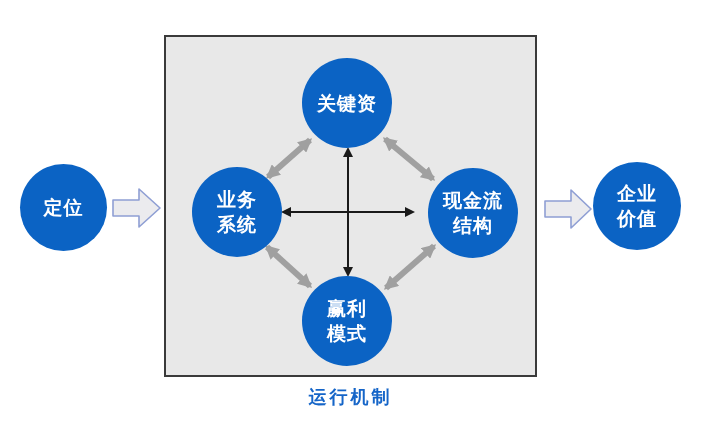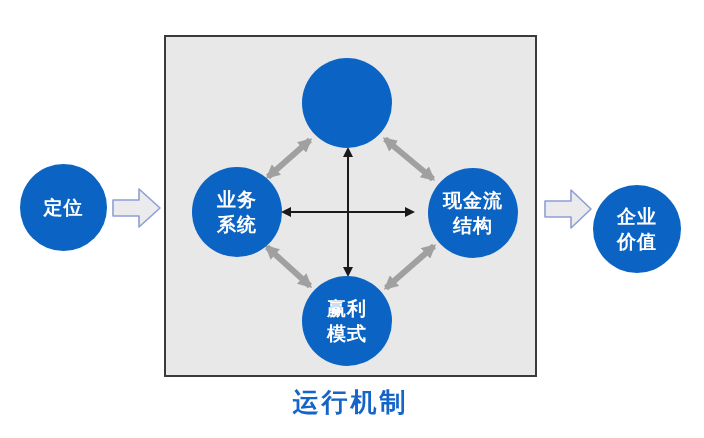--- a/index.html
+++ b/index.html
@@ -20,30 +20,30 @@
     display:flex;flex-direction:column;align-items:center;justify-content:center;
     font-weight:bold;text-align:center;z-index:3;
     letter-spacing:1px;
   }
   .node .ln{line-height:25px;font-size:19px;}
   .n-positioning{left:20px;top:164px;width:87px;height:87px;font-size:20px;}
   .n-key-resources{left:302px;top:58px;width:90px;height:90px;}
   .n-business-system{left:192px;top:167px;width:90px;height:90px;}
   .n-cash-flow{left:428px;top:168px;width:90px;height:90px;}
   .n-profit-model{left:302px;top:276px;width:90px;height:90px;}
-  .n-enterprise-value{left:593px;top:185px;width:88px;height:88px;}
+  .n-enterprise-value{left:593px;top:162px;width:88px;height:88px;}
   svg.overlay{position:absolute;left:0;top:0;z-index:2;pointer-events:none;}
   .gray-line{stroke:var(--diamond-arrow,#a0a0a0);stroke-width:6;}
   .gray-head{fill:var(--diamond-arrow,#a0a0a0);}
   .black-line{stroke:var(--cross-arrow,#1a1a1a);stroke-width:2;}
   .black-head{fill:var(--cross-arrow,#1a1a1a);}
   .flow-arrow{fill:var(--flow-arrow-fill,#ebebee);stroke:var(--flow-arrow-stroke,#8f9fd4);stroke-width:1.6;stroke-linejoin:round;}
   .caption{
     position:absolute;left:164px;top:385px;width:373px;text-align:center;
-    color:var(--caption-color,#1565c8);font-size:26px;font-weight:bold;letter-spacing:3px;
+    color:var(--caption-color,#1565c8);font-size:18px;font-weight:bold;letter-spacing:3px;
     z-index:3;
   }
 </style>
 </head>
 <body>
 
 <div class="canvas">
 
   <div class="box"></div>
 
@@ -67,20 +67,21 @@
 
     <polygon points="113,200 139,200 139,189 160,208 139,227 139,216 113,216" class="flow-arrow"></polygon>
     <polygon points="545,201 571,201 571,190 591,209 571,228 571,217 545,217" class="flow-arrow"></polygon>
   </svg>
 
   <div class="node n-positioning">
     <div class="ln">定位</div>
   </div>
 
   <div class="node n-key-resources">
+    <div class="ln">关键资</div>
   </div>
 
   <div class="node n-business-system">
     <div class="ln">业务</div>
     <div class="ln">系统</div>
   </div>
 
   <div class="node n-profit-model">
     <div class="ln">赢利</div>
     <div class="ln">模式</div>

